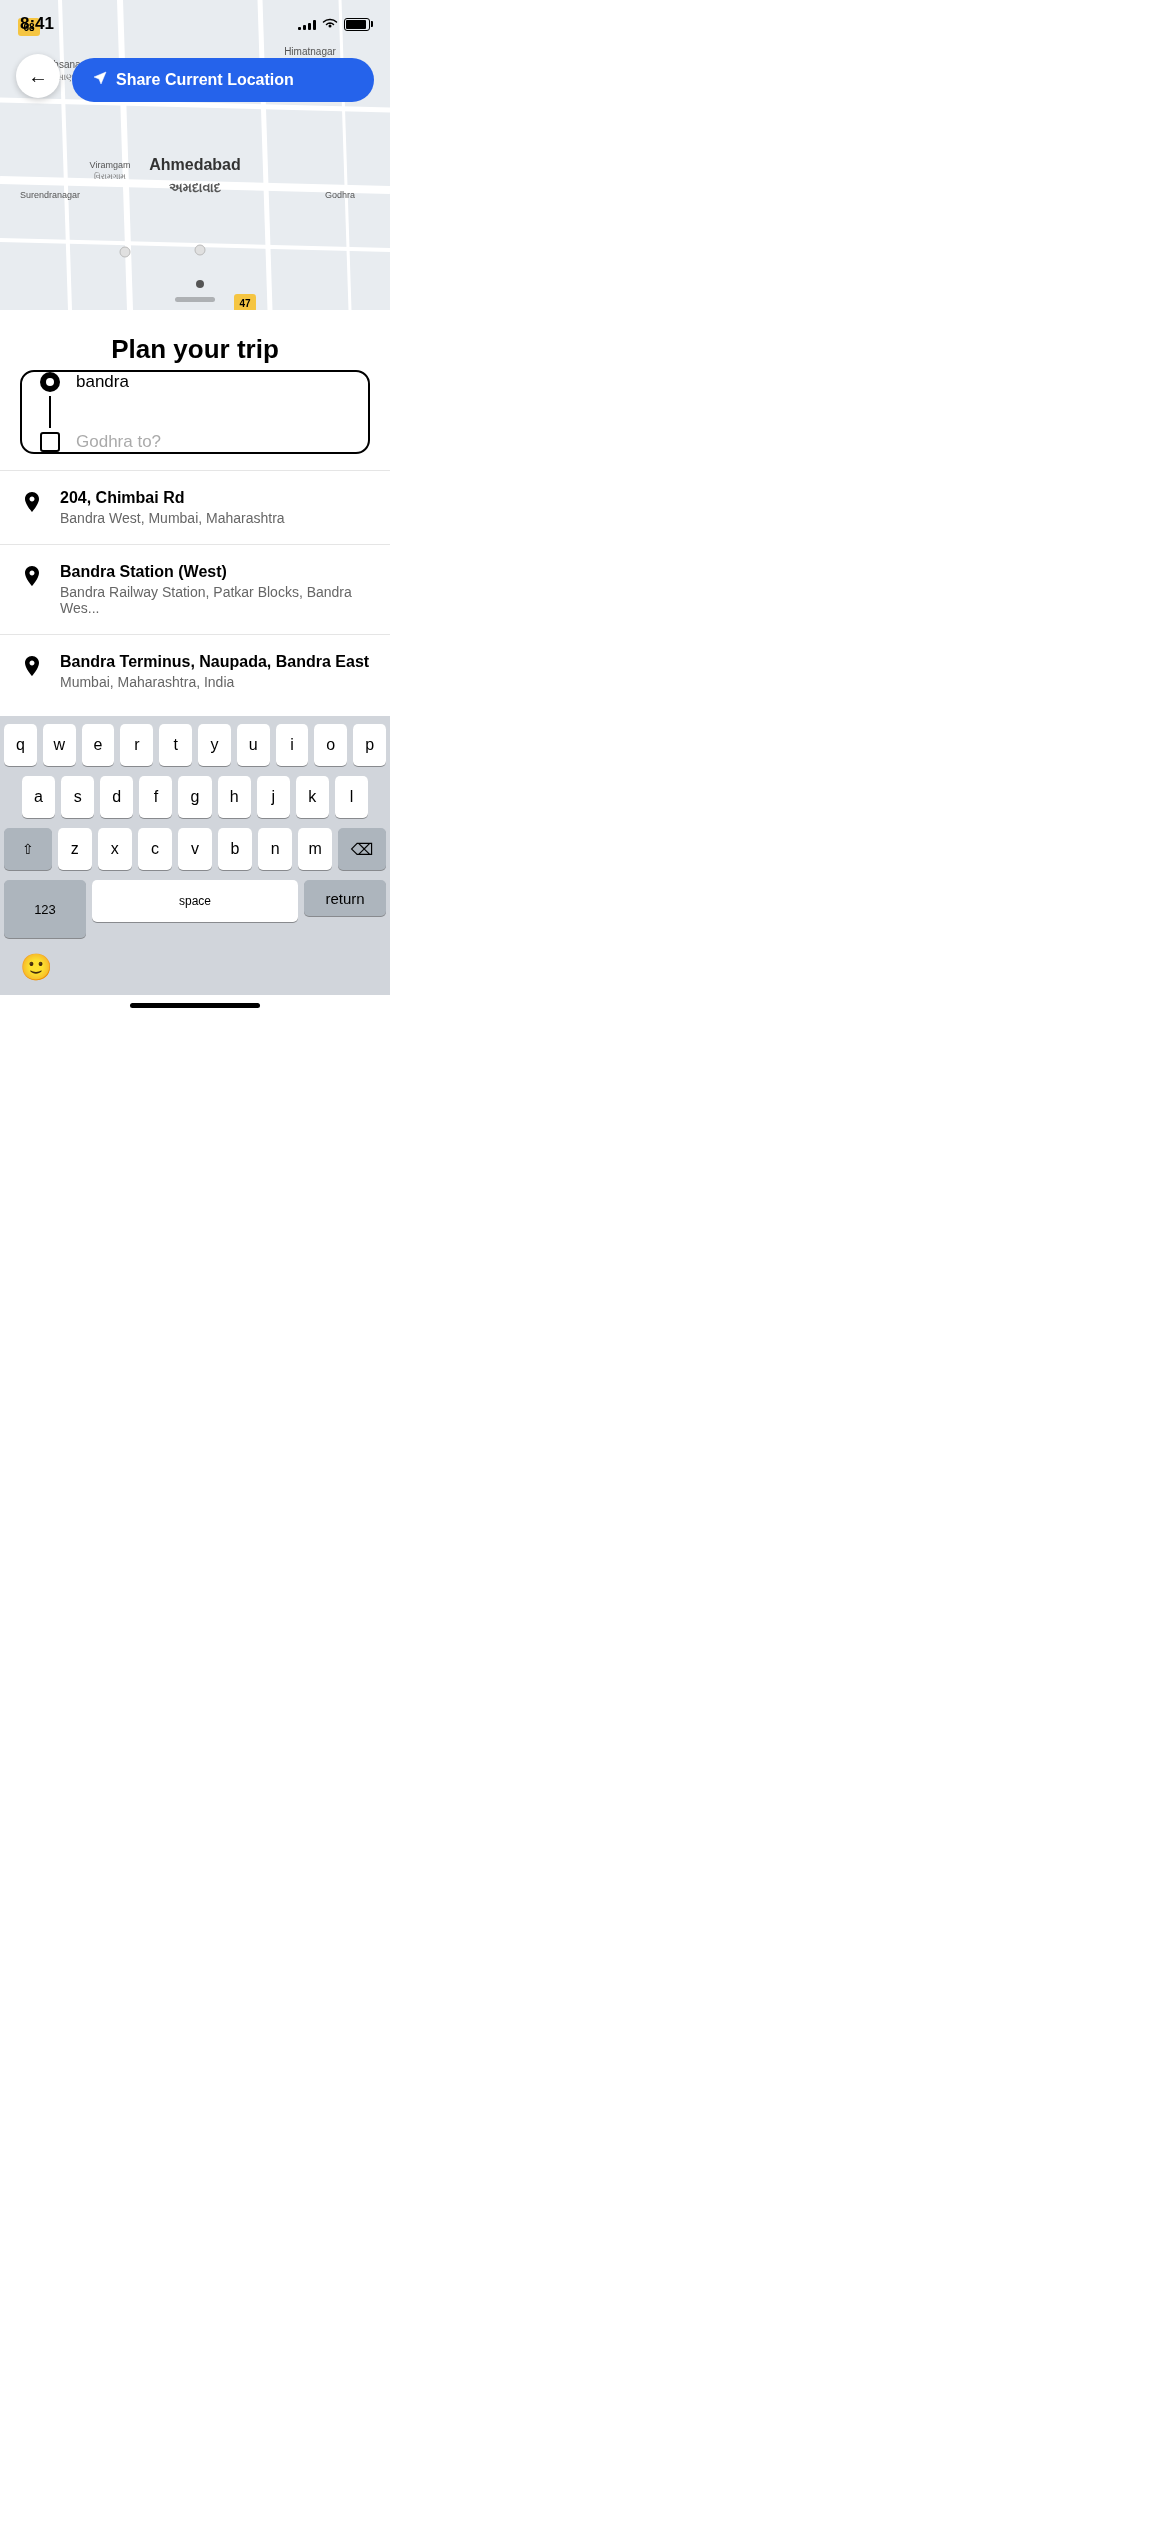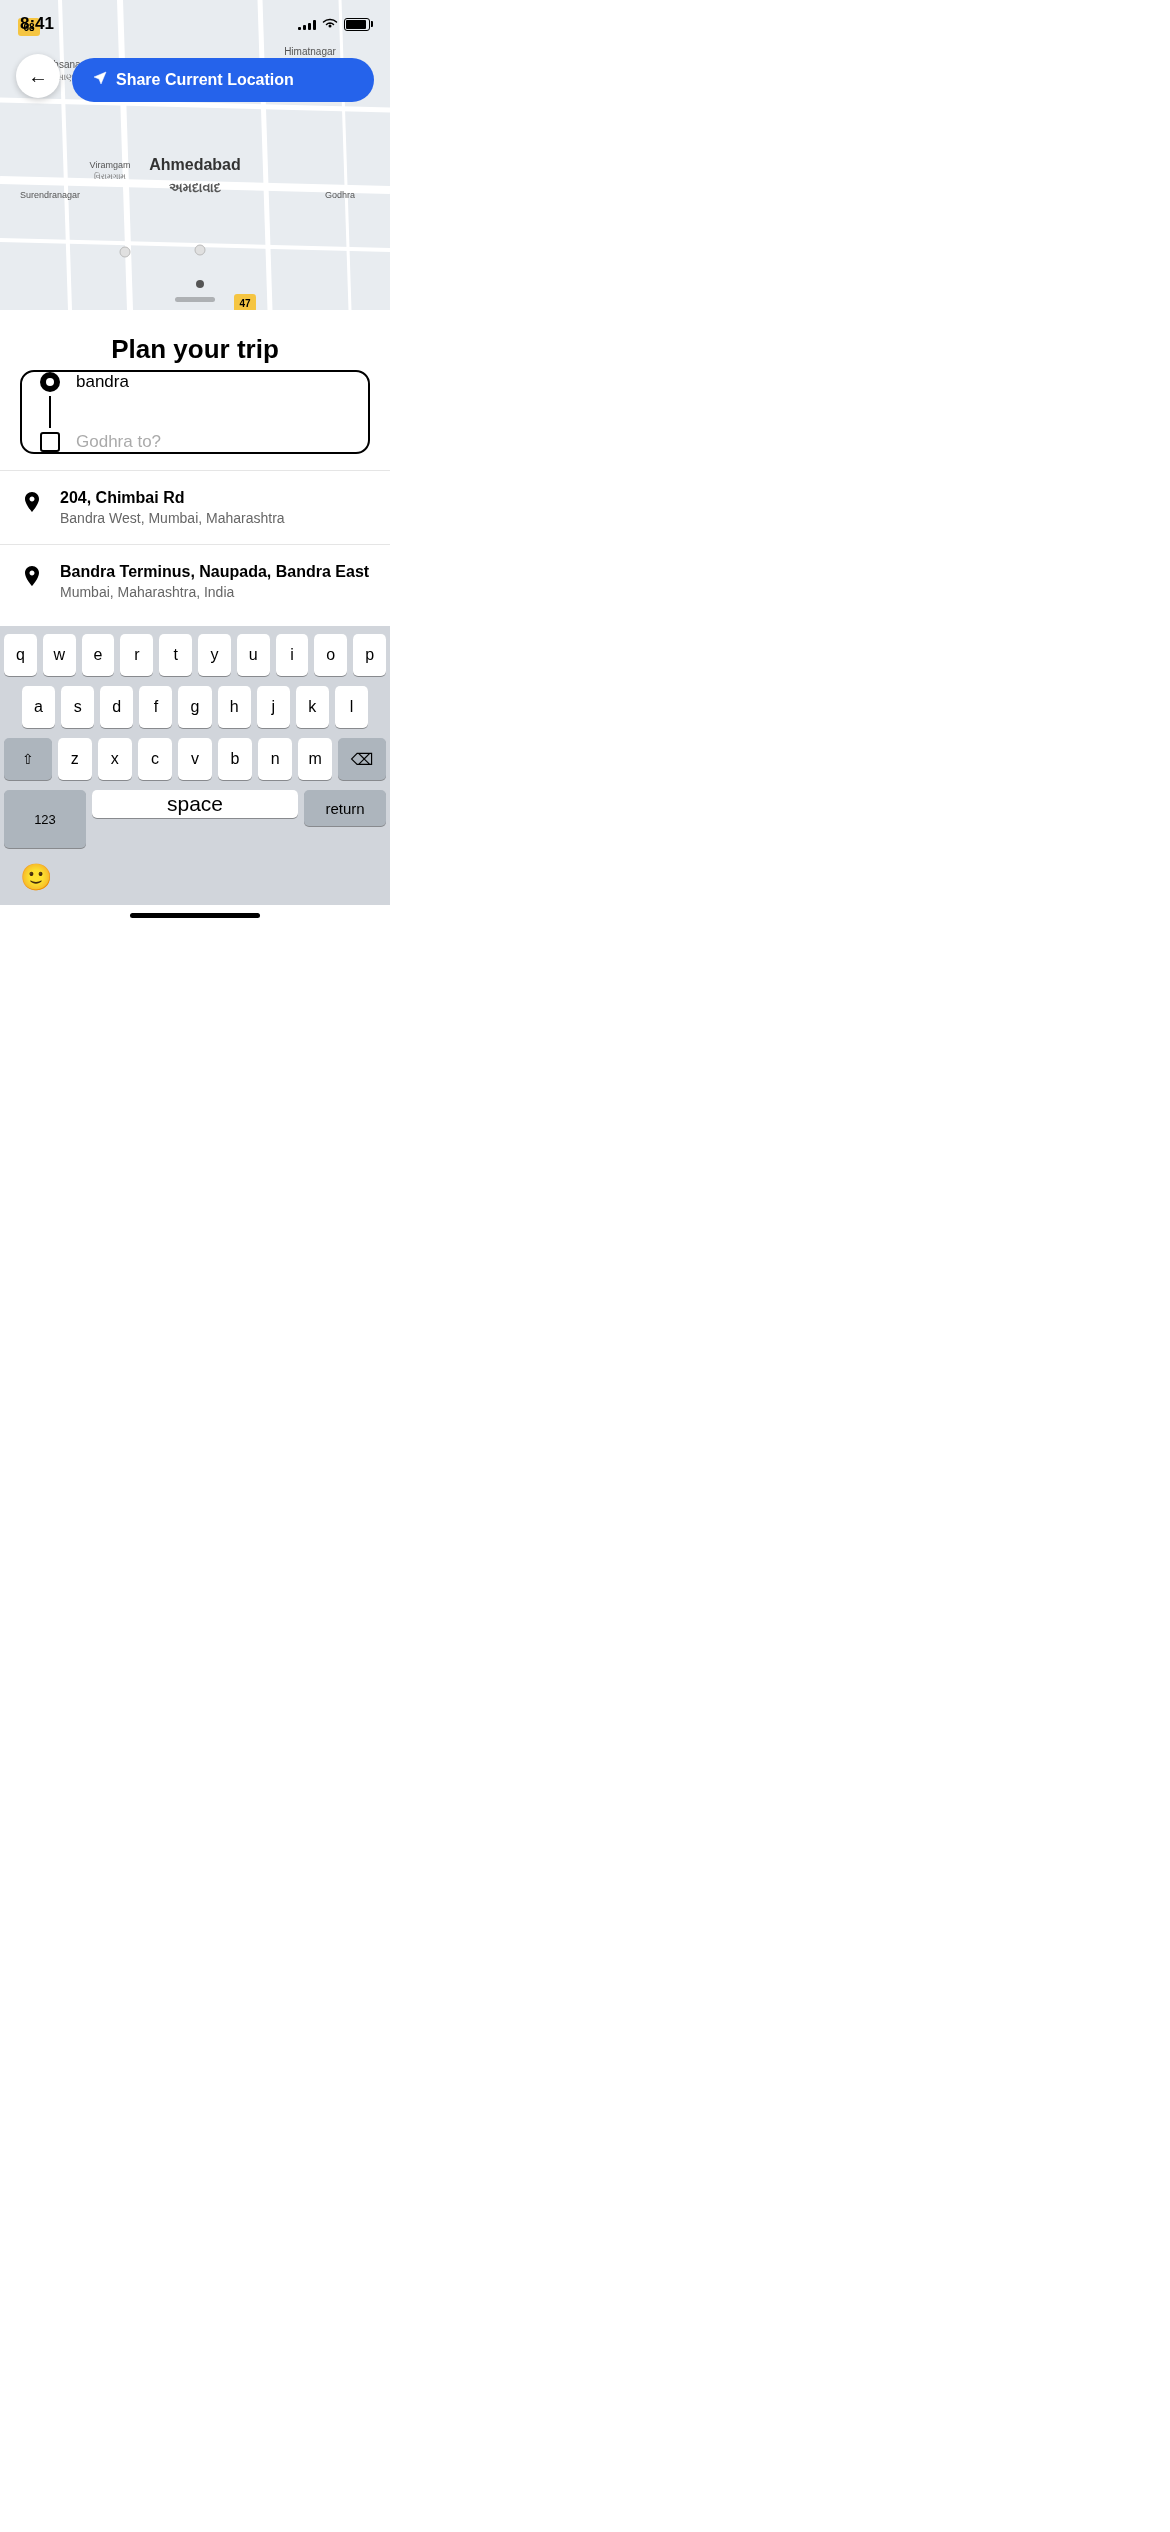--- a/index.html
+++ b/index.html
@@ -351,26 +351,26 @@
       font-size: 13px;
       font-weight: 400;
       color: #000;
       box-shadow: 0 1px 0 rgba(0,0,0,0.35);
       cursor: pointer;
     }
 
     .key-space {
       background: #fff;
       border-radius: 5px;
-      height: 28px;
+      height: 42px;
       flex: 1;
       display: flex;
       align-items: center;
       justify-content: center;
-      font-size: 21px;
+      font-size: 12px;
       color: #000;
       box-shadow: 0 1px 0 rgba(0,0,0,0.35);
       cursor: pointer;
     }
 
     .key-return {
       background: #adb5bd;
       border-radius: 5px;
       height: 36px;
       width: 82px;
@@ -530,20 +530,31 @@
       <svg width="18" height="22" viewBox="0 0 18 22" fill="none">
         <path d="M9 0C5.13 0 2 3.13 2 7c0 5.25 7 13 7 13s7-7.75 7-13c0-3.87-3.13-7-7-7zm0 9.5c-1.38 0-2.5-1.12-2.5-2.5S7.62 4.5 9 4.5s2.5 1.12 2.5 2.5S10.38 9.5 9 9.5z" fill="#000"></path>
       </svg>
     </div>
     <div class="suggestion-text">
       <span class="suggestion-primary">204, Chimbai Rd</span>
       <span class="suggestion-secondary">Bandra West, Mumbai, Maharashtra</span>
     </div>
   </div>
 
+  <div class="suggestion-item">
+    <div class="pin-icon">
+      <svg width="18" height="22" viewBox="0 0 18 22" fill="none">
+        <path d="M9 0C5.13 0 2 3.13 2 7c0 5.25 7 13 7 13s7-7.75 7-13c0-3.87-3.13-7-7-7zm0 9.5c-1.38 0-2.5-1.12-2.5-2.5S7.62 4.5 9 4.5s2.5 1.12 2.5 2.5S10.38 9.5 9 9.5z" fill="#000"></path>
+      </svg>
+    </div>
+    <div class="suggestion-text">
+      <span class="suggestion-primary">Bandra Station (West)</span>
+      <span class="suggestion-secondary">Bandra Railway Station, Patkar Blocks, Bandra Wes...</span>
+    </div>
+  </div>
 
   <div class="suggestion-item">
     <div class="pin-icon">
       <svg width="18" height="22" viewBox="0 0 18 22" fill="none">
         <path d="M9 0C5.13 0 2 3.13 2 7c0 5.25 7 13 7 13s7-7.75 7-13c0-3.87-3.13-7-7-7zm0 9.5c-1.38 0-2.5-1.12-2.5-2.5S7.62 4.5 9 4.5s2.5 1.12 2.5 2.5S10.38 9.5 9 9.5z" fill="#000"></path>
       </svg>
     </div>
     <div class="suggestion-text">
       <span class="suggestion-primary">Bandra Terminus, Naupada, Bandra East</span>
       <span class="suggestion-secondary">Mumbai, Maharashtra, India</span>

